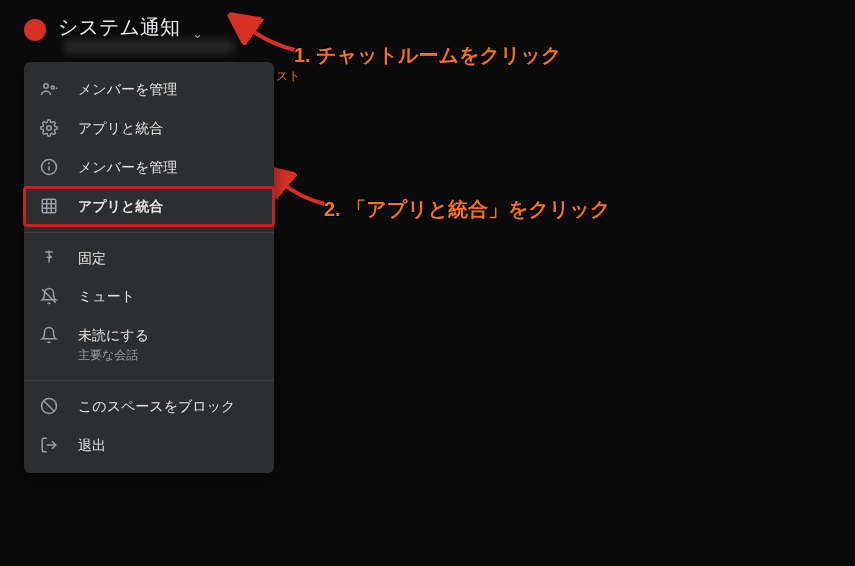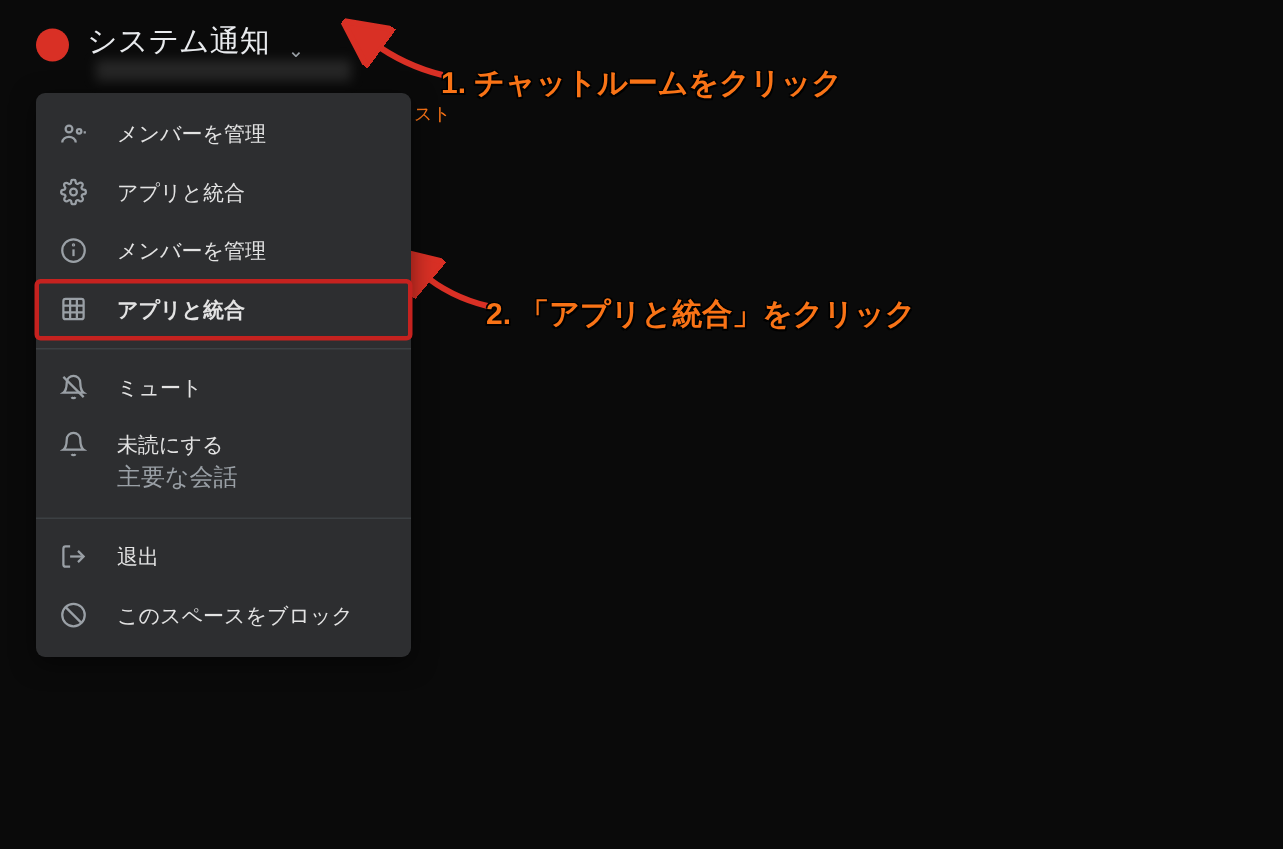--- a/index.html
+++ b/index.html
@@ -61,21 +61,21 @@
       font-weight: bold;
     }
     .menu-icon {
       width: 18px; height: 18px; flex-shrink: 0;
       display: flex; align-items: center; justify-content: center;
       color: #9aa0a6;
     }
     .menu-icon svg { width: 18px; height: 18px; }
     .menu-label { line-height: 1.35; }
     .menu-sub {
-      font-size: 16px; color: #9aa0a6; margin-top: 2px;
+      font-size: 12px; color: #9aa0a6; margin-top: 2px;
     }
     .menu-divider {
       height: 1px; background: #3c4043; margin: 6px 0;
     }
 
     .annotation {
       position: absolute;
       color: #f97316;
       font-weight: 700;
       font-size: 20px;
@@ -146,20 +146,28 @@
         </svg>
     </span>
     <span class="menu-label">アプリと統合</span>
   </div>
 
   <div class="menu-divider"></div>
 
   <div class="menu-item">
     <span class="menu-icon">
       <svg viewBox="0 0 24 24" fill="none" stroke="currentColor" stroke-width="2">
+          <path d="M12 2v6l3 3-3 1v6M9 11h6M7 4h10"></path>
+        </svg>
+    </span>
+    <span class="menu-label">固定</span>
+  </div>
+  <div class="menu-item">
+    <span class="menu-icon">
+      <svg viewBox="0 0 24 24" fill="none" stroke="currentColor" stroke-width="2">
           <path d="M18 8a6 6 0 00-12 0c0 7-3 9-3 9h18s-3-2-3-9"></path>
           <path d="M13.73 21a2 2 0 01-3.46 0"></path>
           <line x1="3" y1="3" x2="21" y2="21"></line>
         </svg>
     </span>
     <span class="menu-label">ミュート</span>
   </div>
   <div class="menu-item">
     <span class="menu-icon">
       <svg viewBox="0 0 24 24" fill="none" stroke="currentColor" stroke-width="2">
@@ -171,35 +179,35 @@
       <div class="menu-label">未読にする</div>
       <div class="menu-sub">主要な会話</div>
     </div>
   </div>
 
   <div class="menu-divider"></div>
 
   <div class="menu-item">
     <span class="menu-icon">
       <svg viewBox="0 0 24 24" fill="none" stroke="currentColor" stroke-width="2">
+          <circle cx="12" cy="12" r="10"></circle>
+          <line x1="5" y1="5" x2="19" y2="19"></line>
+        </svg>
+    </span>
+    <span class="menu-label">このスペースをブロック</span>
+  </div>
+  <div class="menu-item">
+    <span class="menu-icon">
+      <svg viewBox="0 0 24 24" fill="none" stroke="currentColor" stroke-width="2">
           <path d="M9 21H5a2 2 0 01-2-2V5a2 2 0 012-2h4"></path>
           <polyline points="16 17 21 12 16 7"></polyline>
           <line x1="21" y1="12" x2="9" y2="12"></line>
         </svg>
     </span>
     <span class="menu-label">退出</span>
-  </div>
-  <div class="menu-item">
-    <span class="menu-icon">
-      <svg viewBox="0 0 24 24" fill="none" stroke="currentColor" stroke-width="2">
-          <circle cx="12" cy="12" r="10"></circle>
-          <line x1="5" y1="5" x2="19" y2="19"></line>
-        </svg>
-    </span>
-    <span class="menu-label">このスペースをブロック</span>
   </div>
 </div>
 
 <svg class="arrow arrow1" width="60" height="40">
   <defs>
       <marker id="ah1" markerWidth="8" markerHeight="8" refX="2" refY="4" orient="auto">
         <polygon points="0 0, 8 4, 0 8" fill="#d93025"></polygon>
       </marker>
     </defs>
   <path d="M55 28 Q 30 22 8 6" stroke="#d93025" stroke-width="4" fill="none" marker-end="url(#ah1)"></path>

